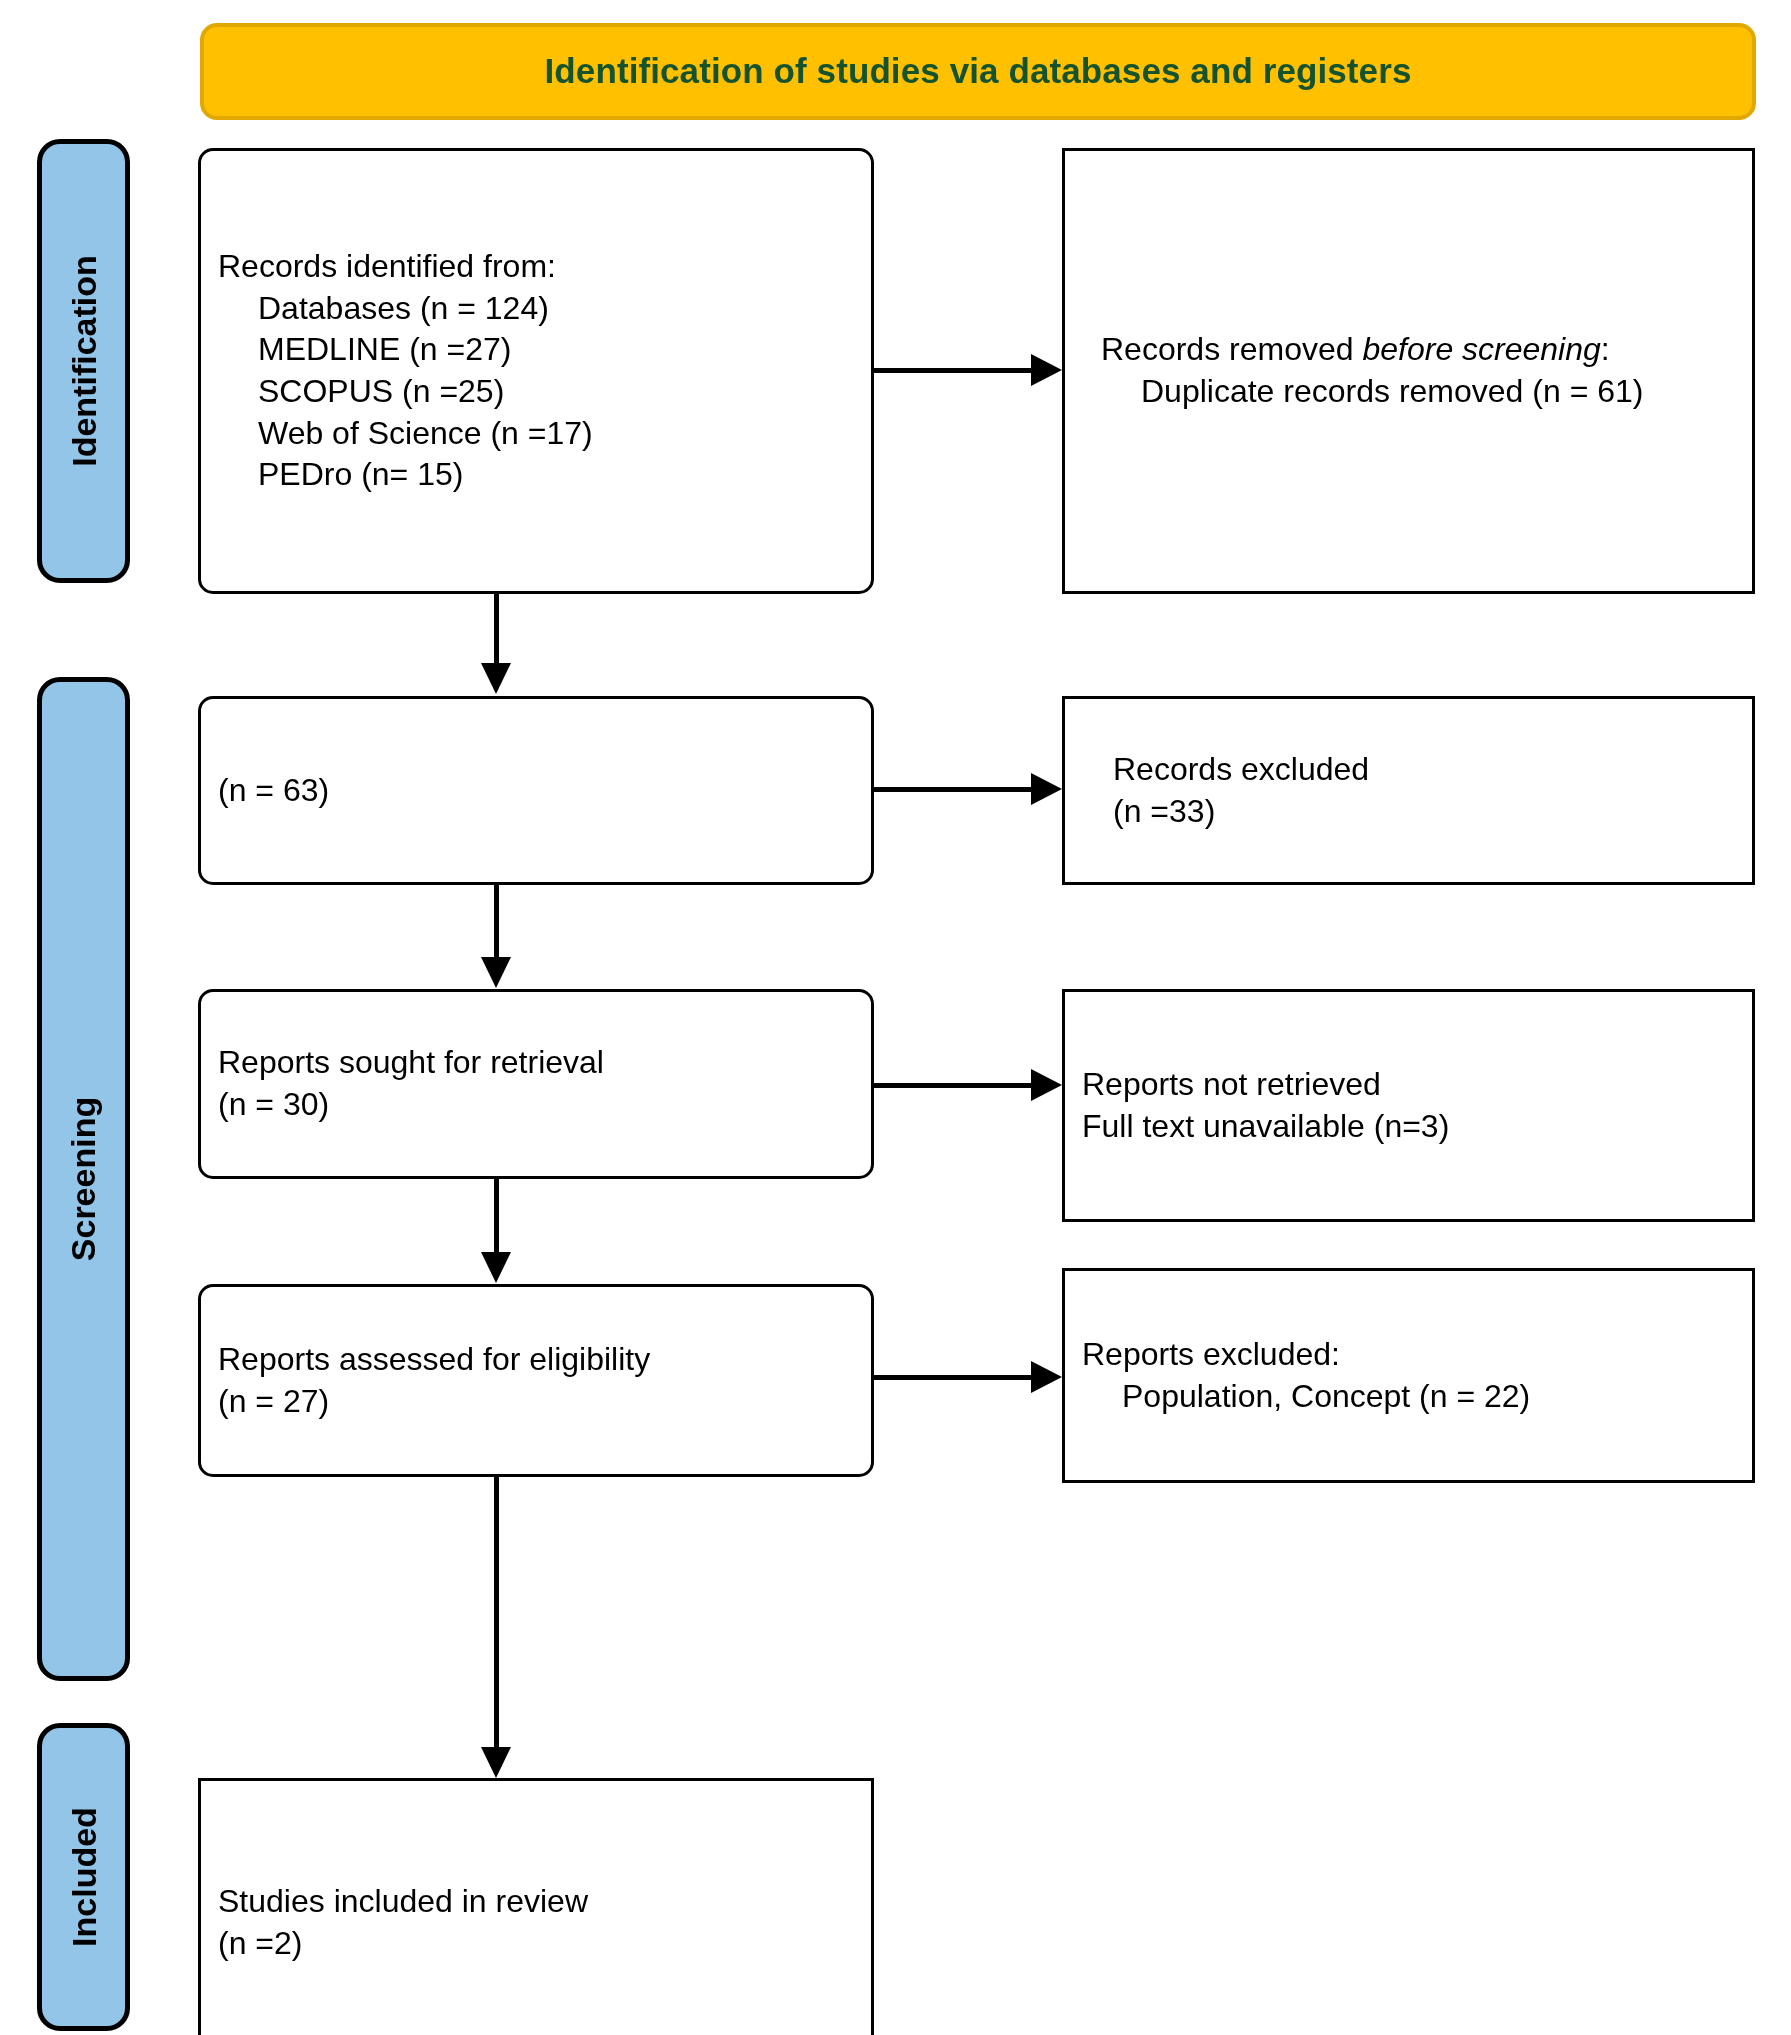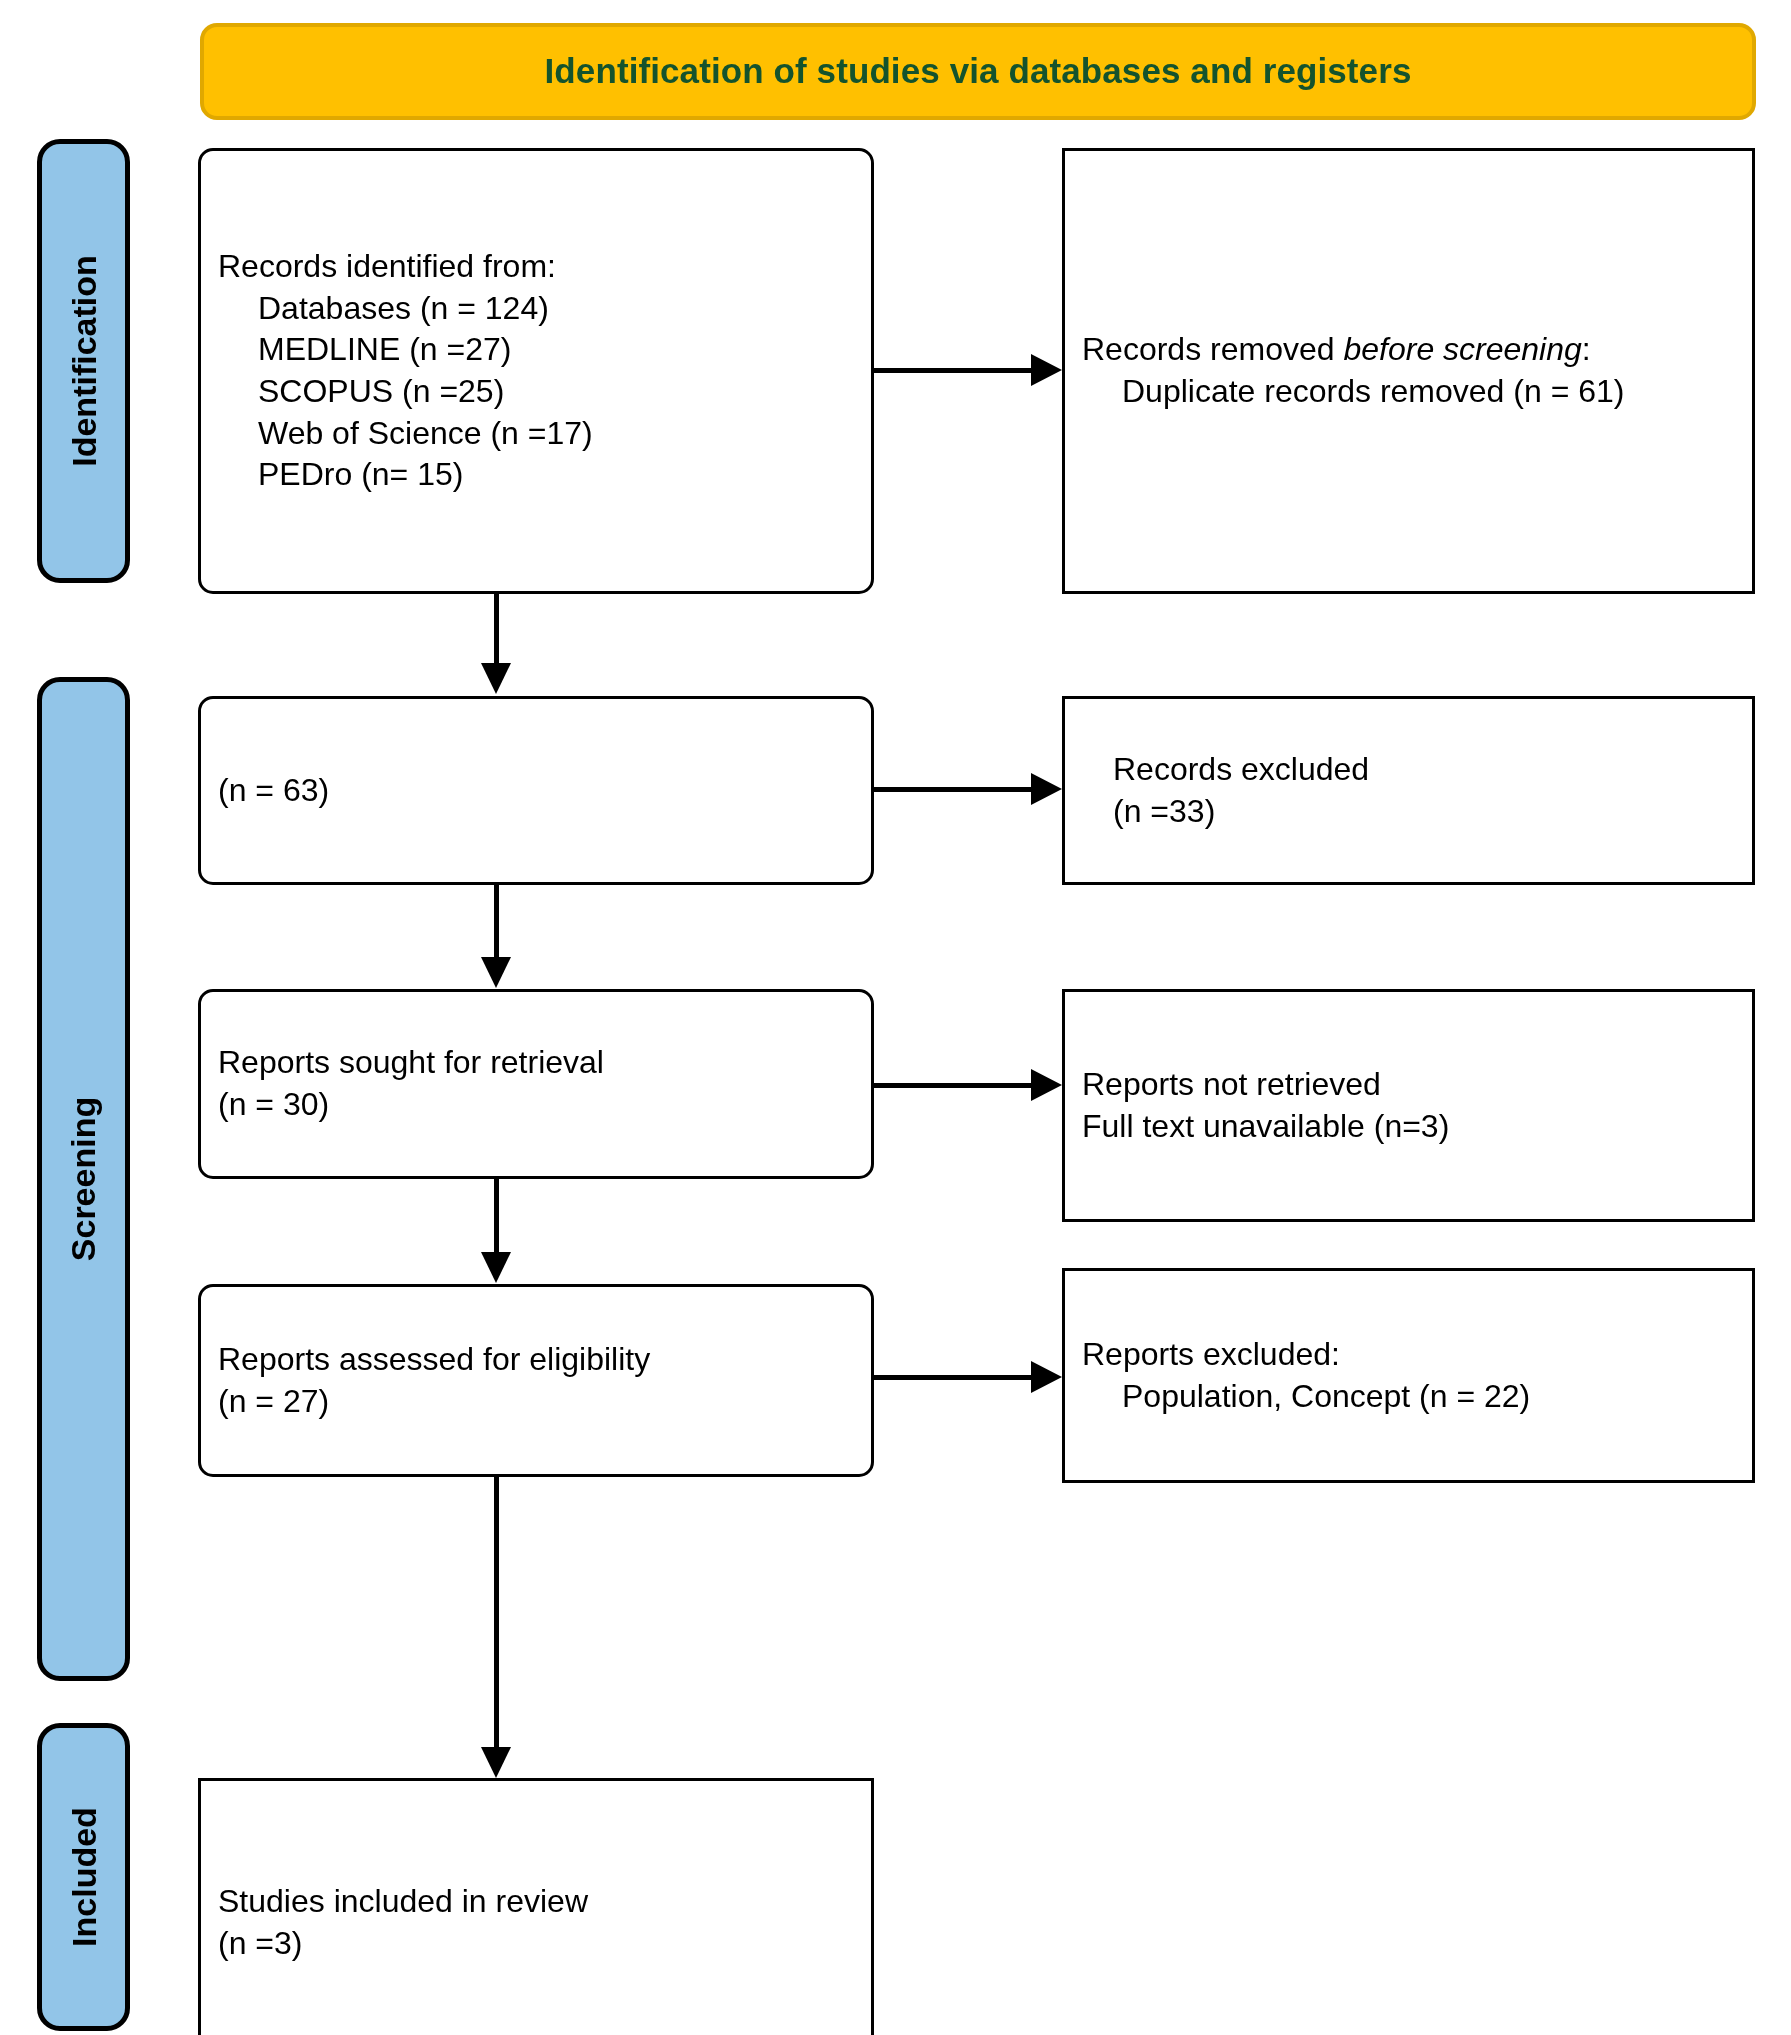--- a/index.html
+++ b/index.html
@@ -79,21 +79,21 @@
     flex-direction: column;
     justify-content: center;
   }
   .node-line {
     font-size: 32px;
     color: #000000;
     line-height: 1.30;
     white-space: nowrap;
   }
   .node-line.indent { padding-left: 40px; }
-  .node-line.wrap { white-space: normal; }
+  .node-line.wrap { white-space: normal; margin-left: 19px; }
   .ital { font-style: italic; }
 
   
   .col-left  { left: 198px;  width: 676px; border-radius: 15px; }
   .col-right { left: 1062px; width: 693px; }
 
   #node-identified      { top: 148px;  height: 446px; }
   #node-removed         { top: 148px;  height: 446px; }
   #node-screened        { top: 696px; height: 189px; }
   #node-excluded        { top: 696px; height: 189px; padding-left: 48px; }
@@ -185,21 +185,21 @@
     <div class="node-line">Reports assessed for eligibility</div>
     <div class="node-line">(n = 27)</div>
   </div>
   <div class="node col-right" id="node-reports-excl">
     <div class="node-line">Reports excluded:</div>
     <div class="node-line indent">Population, Concept (n = 22)</div>
   </div>
 
   <div class="node" id="node-included">
     <div class="node-line">Studies included in review</div>
-    <div class="node-line">(n =3)</div>
+    <div class="node-line">(n =2)</div>
   </div>
 
   <div class="hline" style="left:873px; top:368px; width:160px;"></div>
   <div class="arrow-right" style="left:1031px; top:354px;"></div>
 
   <div class="hline" style="left:873px; top:787px; width:160px;"></div>
   <div class="arrow-right" style="left:1031px; top:773px;"></div>
 
   <div class="hline" style="left:873px; top:1083px; width:160px;"></div>
   <div class="arrow-right" style="left:1031px; top:1069px;"></div>

